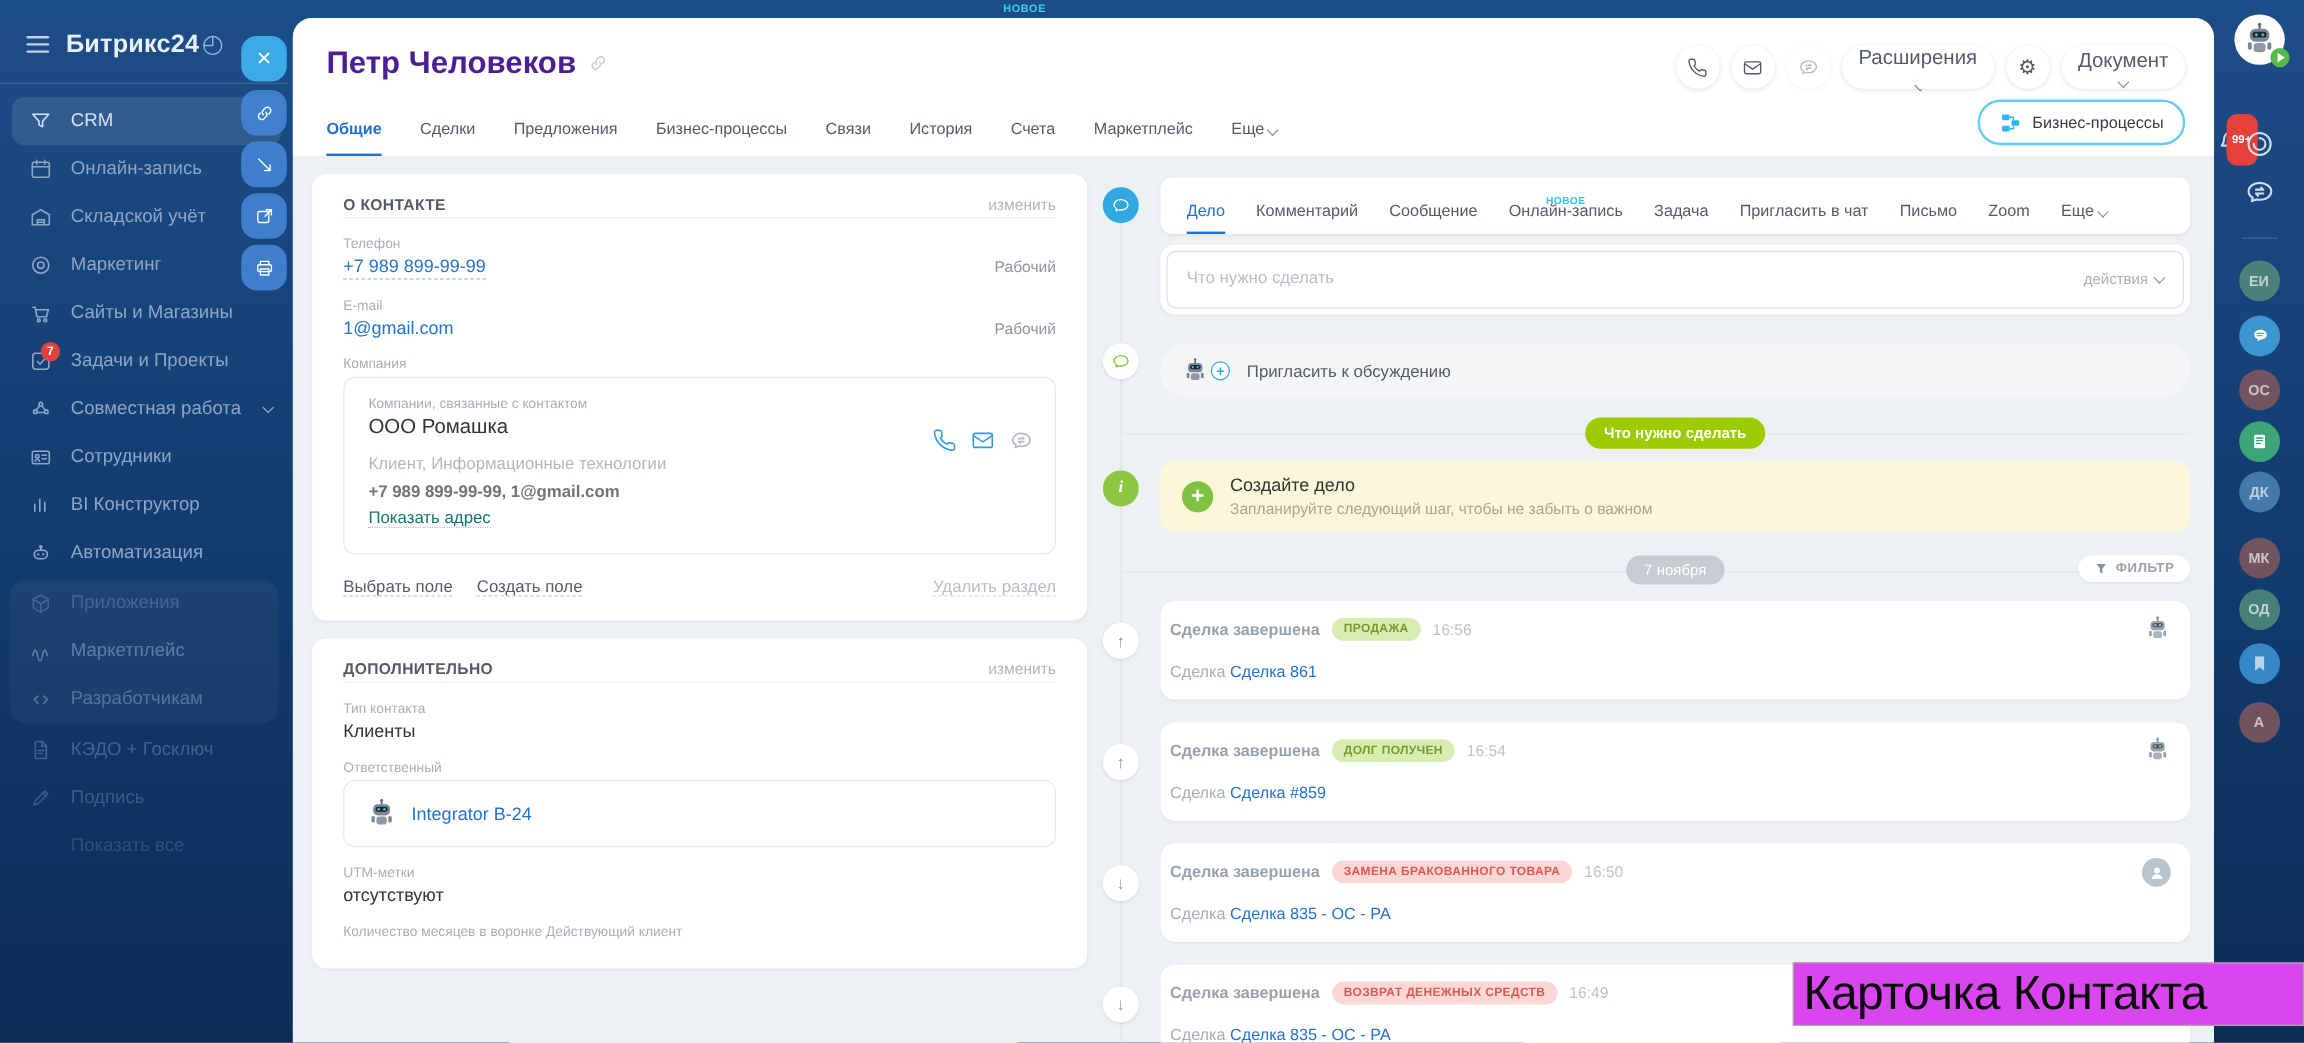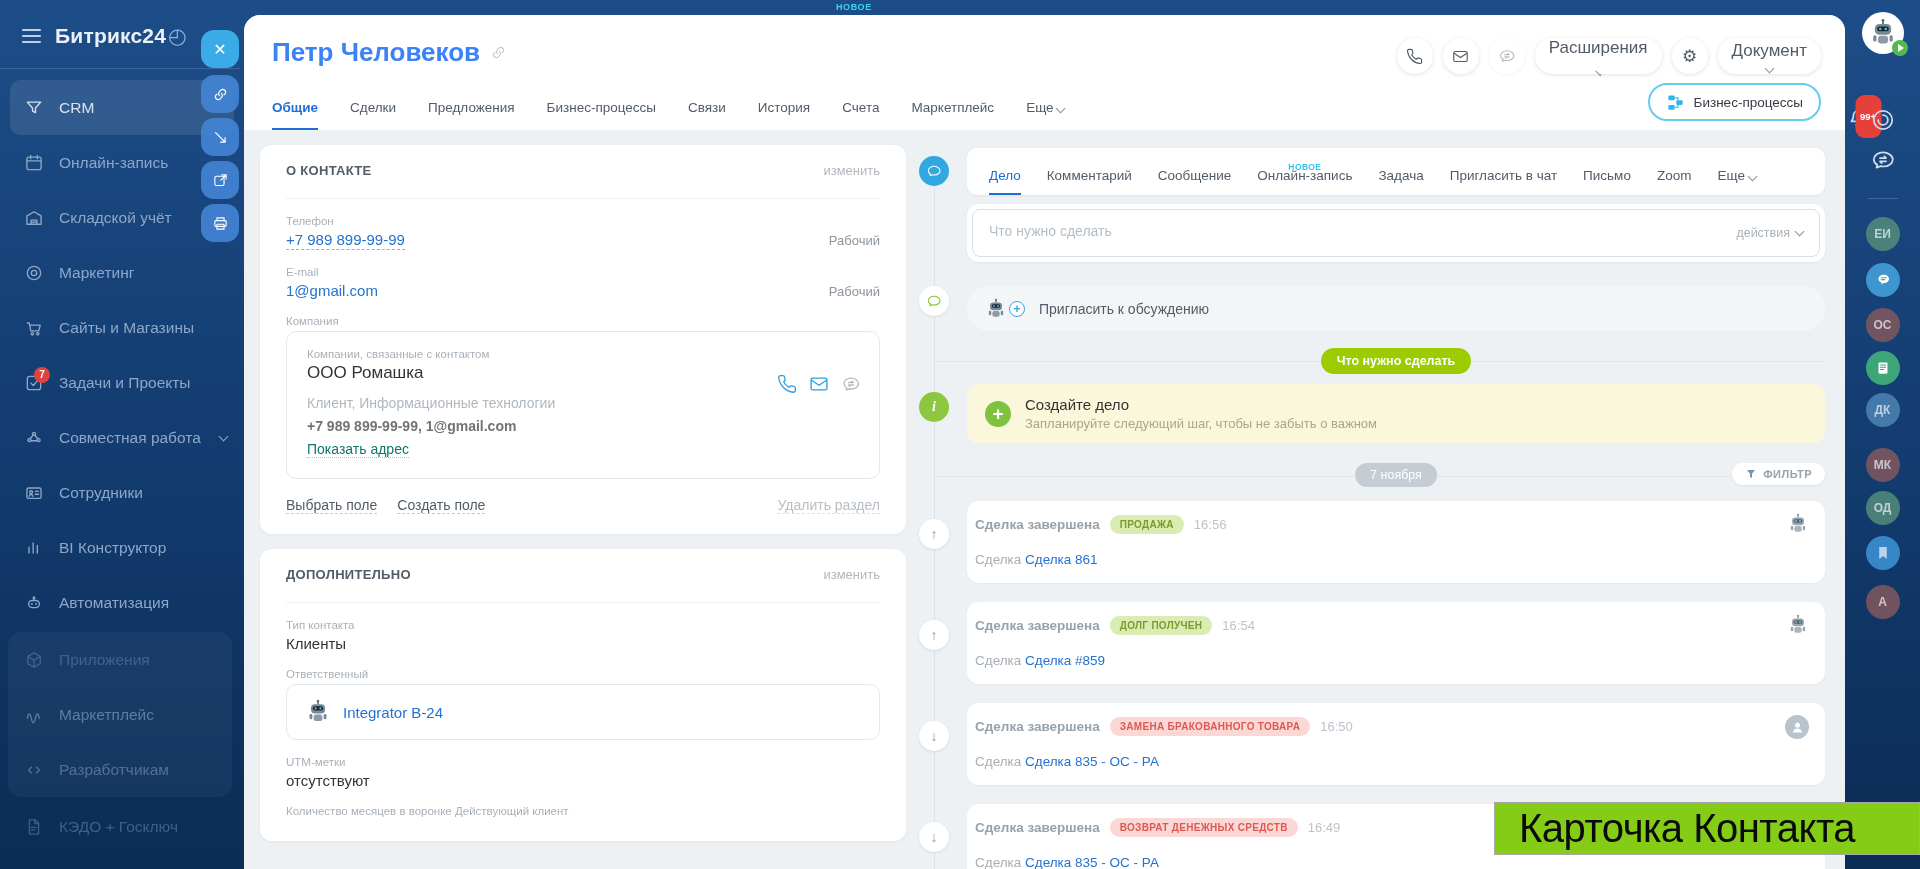--- a/index.html
+++ b/index.html
@@ -18,21 +18,21 @@
 
   
   .sidebar { position:absolute; left:0; top:0; width:240px; height:869px; }
   .brand-row { display:flex; align-items:center; gap:14px; padding:24px 20px 20px 22px; }
   .burger { width:19px; display:flex; flex-direction:column; gap:4px; cursor:pointer; }
   .burger span { height:2px; background:#bdd2e8; border-radius:2px; }
   .brand { font-size:21px; font-weight:bold; color:#eaf1f8; letter-spacing:.2px; }
   .brand-badge { color:#86b7de; margin-left:2px; }
   .sb-div { height:1px; background:rgba(255,255,255,.14); margin:0; }
   .sb-list { padding-top:11px; }
-  .sb-item { height:55px; display:flex; align-items:center; gap:15px; padding:0 12px 0 24px;
+  .sb-item { height:40px; display:flex; align-items:center; gap:15px; padding:0 12px 0 24px;
     color:#8ea7c8; font-size:15.5px; cursor:pointer; position:relative; }
   .sb-item .sb-ico { width:20px; height:20px; flex:0 0 20px; position:relative; }
   .sb-item.active { background:rgba(255,255,255,.10); border-radius:10px; margin:0 6px 0 10px;
     padding-left:14px; color:#d7e3f1; }
   .sb-badge { position:absolute; top:-6px; left:10px; min-width:16px; height:16px; border-radius:8px;
     background:#e0433d; color:#fff; font-size:10px; font-weight:bold; display:flex;
     align-items:center; justify-content:center; padding:0 3px; }
   .sb-chev { width:7px; height:7px; border-right:1.6px solid currentColor; border-bottom:1.6px solid currentColor;
     transform:rotate(45deg); margin-left:4px; margin-top:-3px; }
   .sb-group { margin:2px 8px; background:rgba(255,255,255,.045); border-radius:14px; }
@@ -45,21 +45,21 @@
     color:#fff; display:flex; align-items:center; justify-content:center; margin-bottom:5px; cursor:pointer; }
   .fc-close { background:#3babe8; font-size:16px; font-weight:bold; margin-bottom:7px; }
   .fc-btn svg { width:17px; height:17px; }
 
   
   .card { position:absolute; left:244px; top:15px; width:1601px; height:854px;
     background:#eef1f4; border-radius:16px 16px 0 0; overflow:hidden; }
   .card-header { position:absolute; left:0; top:0; right:0; height:115px; background:#fff;
     border-radius:16px 16px 0 0; }
   .title-row { position:absolute; left:28px; top:22px; display:flex; align-items:center; gap:10px; }
-  .page-title { font-size:26px; font-weight:600; color:#3b82f6; }
+  .page-title { font-size:26px; font-weight:600; color:#4c1d95; }
   .title-link { color:#c3cad1; }
   .hdr-actions { position:absolute; right:24px; top:23px; display:flex; align-items:center; gap:10px; }
   .rbtn { height:36px; background:#fff; border-radius:18px; box-shadow:0 1px 4px rgba(50,70,95,.16);
     display:flex; align-items:center; justify-content:center; color:#525c69; cursor:pointer; }
   .rbtn.circ { width:36px; }
   .rbtn.pill { padding:0 14px; font-size:17px; gap:8px;flex-direction:column; }
   .rbtn.disabled { opacity:.4; cursor:default; }
   .pill-div { width:1px; height:16px; background:#e3e7ea; }
   .chev { width:7px; height:7px; border-right:1.5px solid #8b949d; border-bottom:1.5px solid #8b949d;
     transform:rotate(45deg); margin-top:-4px; }
@@ -69,21 +69,21 @@
   .htab { font-size:13.5px; color:#525c69; padding-bottom:13px; cursor:pointer; }
   .htab.active { color:#1e6ed6; font-weight:600; border-bottom:2px solid #1e6ed6; }
   .bp-btn { position:absolute; right:24px; bottom:9px; height:38px; border-radius:19px; background:#fff;
     border:2px solid #63ccf3; display:flex; align-items:center; gap:9px; padding:0 16px;
     font-size:13.5px; color:#363c43; cursor:pointer; }
 
   
   .left-col { position:absolute; left:16px; top:130px; width:646px; }
   .wcard { background:#fff; border-radius:12px; box-shadow:0 1px 3px rgba(60,90,120,.07);
     padding:18px 26px 20px; margin-bottom:15px; }
-  .sec-head { display:flex; justify-content:space-between; align-items:center; padding-bottom:20px;
+  .sec-head { display:flex; justify-content:space-between; align-items:center; padding-bottom:3px;
     border-bottom:1px solid #eef1f3; }
   .sec-title { font-size:13px; font-weight:bold; color:#525c69; letter-spacing:.3px; }
   .edit-link { font-size:13px; color:#b0b7be; cursor:pointer; }
   .fld { margin-top:16px; }
   .fld-label { font-size:11.5px; color:#a8b0b8; margin-bottom:4px; }
   .fld-row { display:flex; align-items:baseline; justify-content:space-between; }
   .fld-value { font-size:15px; color:#333; }
   .fld-value.link { color:#2373cf; cursor:pointer; }
   .dash-u { border-bottom:1px dashed rgba(35,115,207,.55); padding-bottom:1px; }
   .fld-type { font-size:13px; color:#8d959d; }
@@ -206,22 +206,22 @@
     font-weight:bold; border-radius:9px; padding:16px 5px; }
   .rail-div { width:30px; height:1px; background:rgba(255,255,255,.18); }
   .lcircle { width:34px; height:34px; border-radius:50%; display:flex; align-items:center;
     justify-content:center; font-size:12px; font-weight:bold; color:rgba(255,255,255,.65); }
   .c-teal { background:rgba(84,140,123,.85); } .c-maroon { background:rgba(130,88,94,.85); }
   .c-blue { background:rgba(74,127,176,.9); } .c-chat { background:#3d96cf; }
   .c-news { background:#3da578; } .c-bm { background:#3787c8; }
   .lcircle svg { width:18px; height:18px; }
 
   
-  .overlay-title { position:absolute; left:1494px; top:802px; width:426px; height:53px; background:#84cc16;
-    border:1px solid #a8a8a8; display:flex; align-items:center; padding-left:24px; z-index:50; }
+  .overlay-title { position:absolute; left:1494px; top:802px; width:426px; height:53px; background:#d946ef;
+    border:1px solid #a8a8a8; display:flex; align-items:center; padding-left:8px; z-index:50; }
   .overlay-title span { font-size:40px; color:#0a0a0a; letter-spacing:-.5px; white-space:nowrap; }
 </style>
 </head>
 <body>
 
 <svg width="0" height="0" style="position:absolute">
   <symbol id="i-phone" viewBox="0 0 24 24">
       <path class="str" d="M22 16.9v3a2 2 0 0 1-2.2 2A19.8 19.8 0 0 1 2.1 4.2 2 2 0 0 1 4.1 2h3a2 2 0 0 1 2 1.7c.1.9.3 1.8.6 2.6a2 2 0 0 1-.5 2.1L8 9.6a16 16 0 0 0 6.4 6.4l1.2-1.2a2 2 0 0 1 2.1-.5c.8.3 1.7.5 2.6.6a2 2 0 0 1 1.7 2z"></path>
     </symbol>
   <symbol id="i-mail" viewBox="0 0 24 24">

